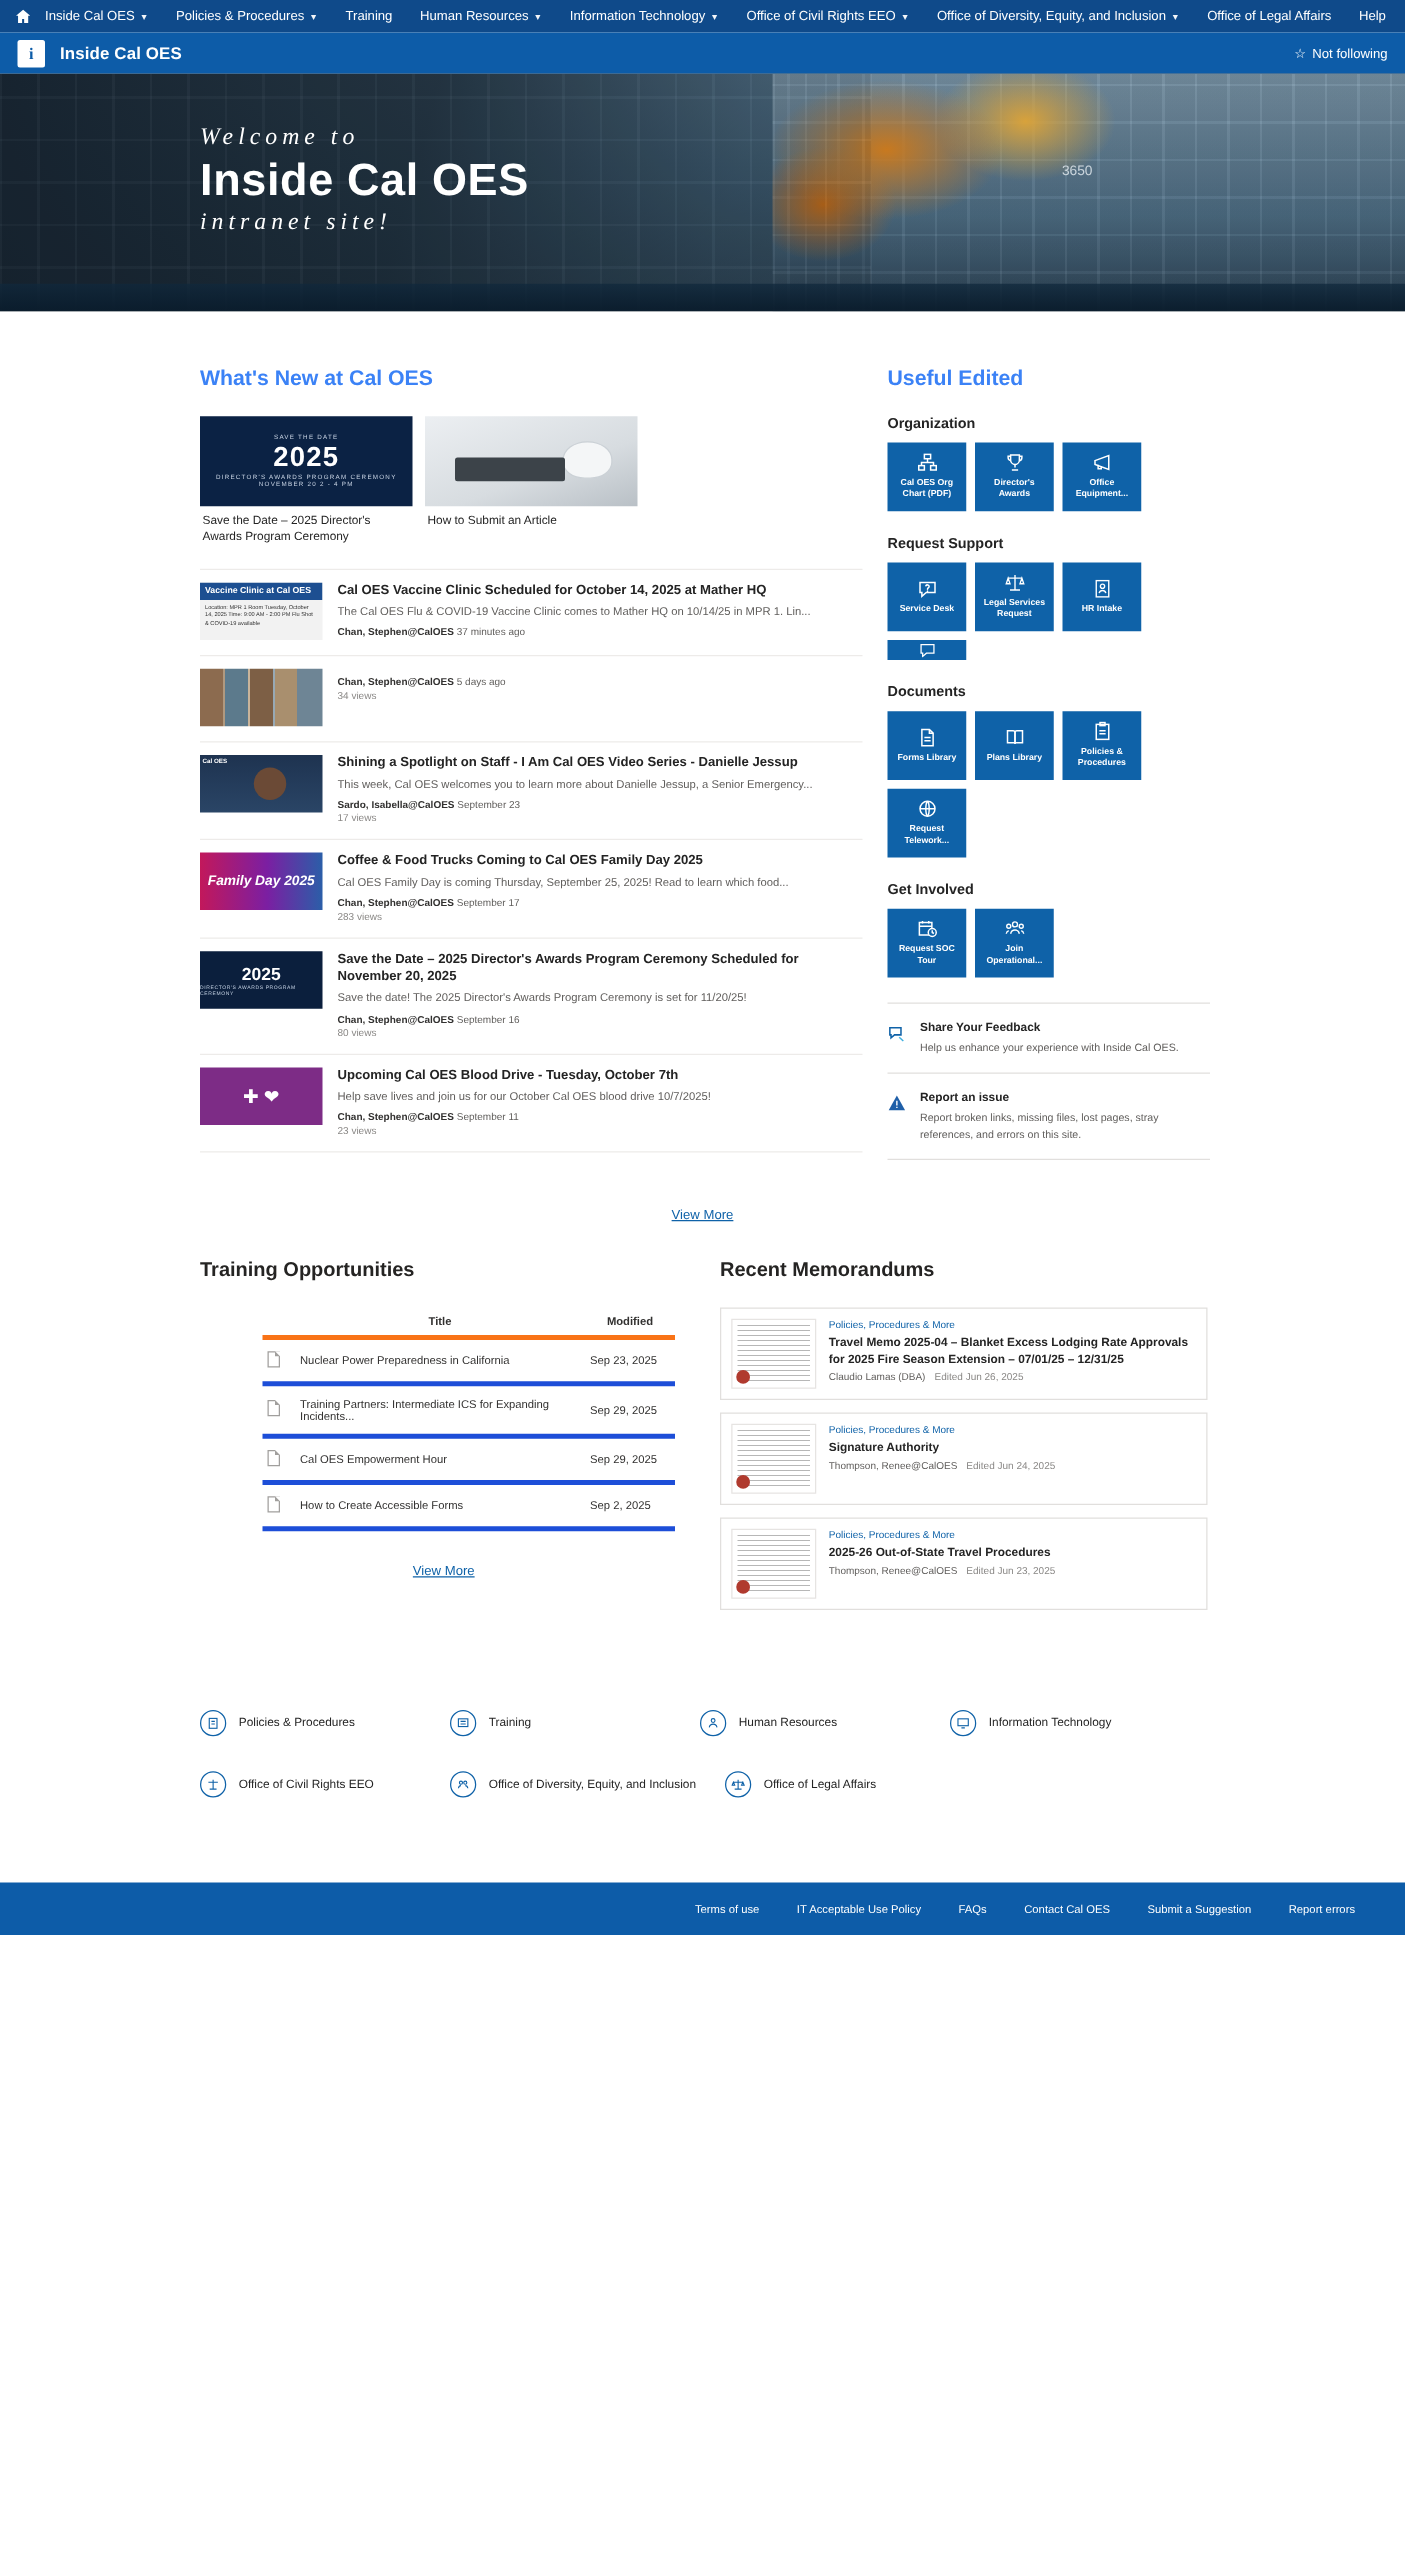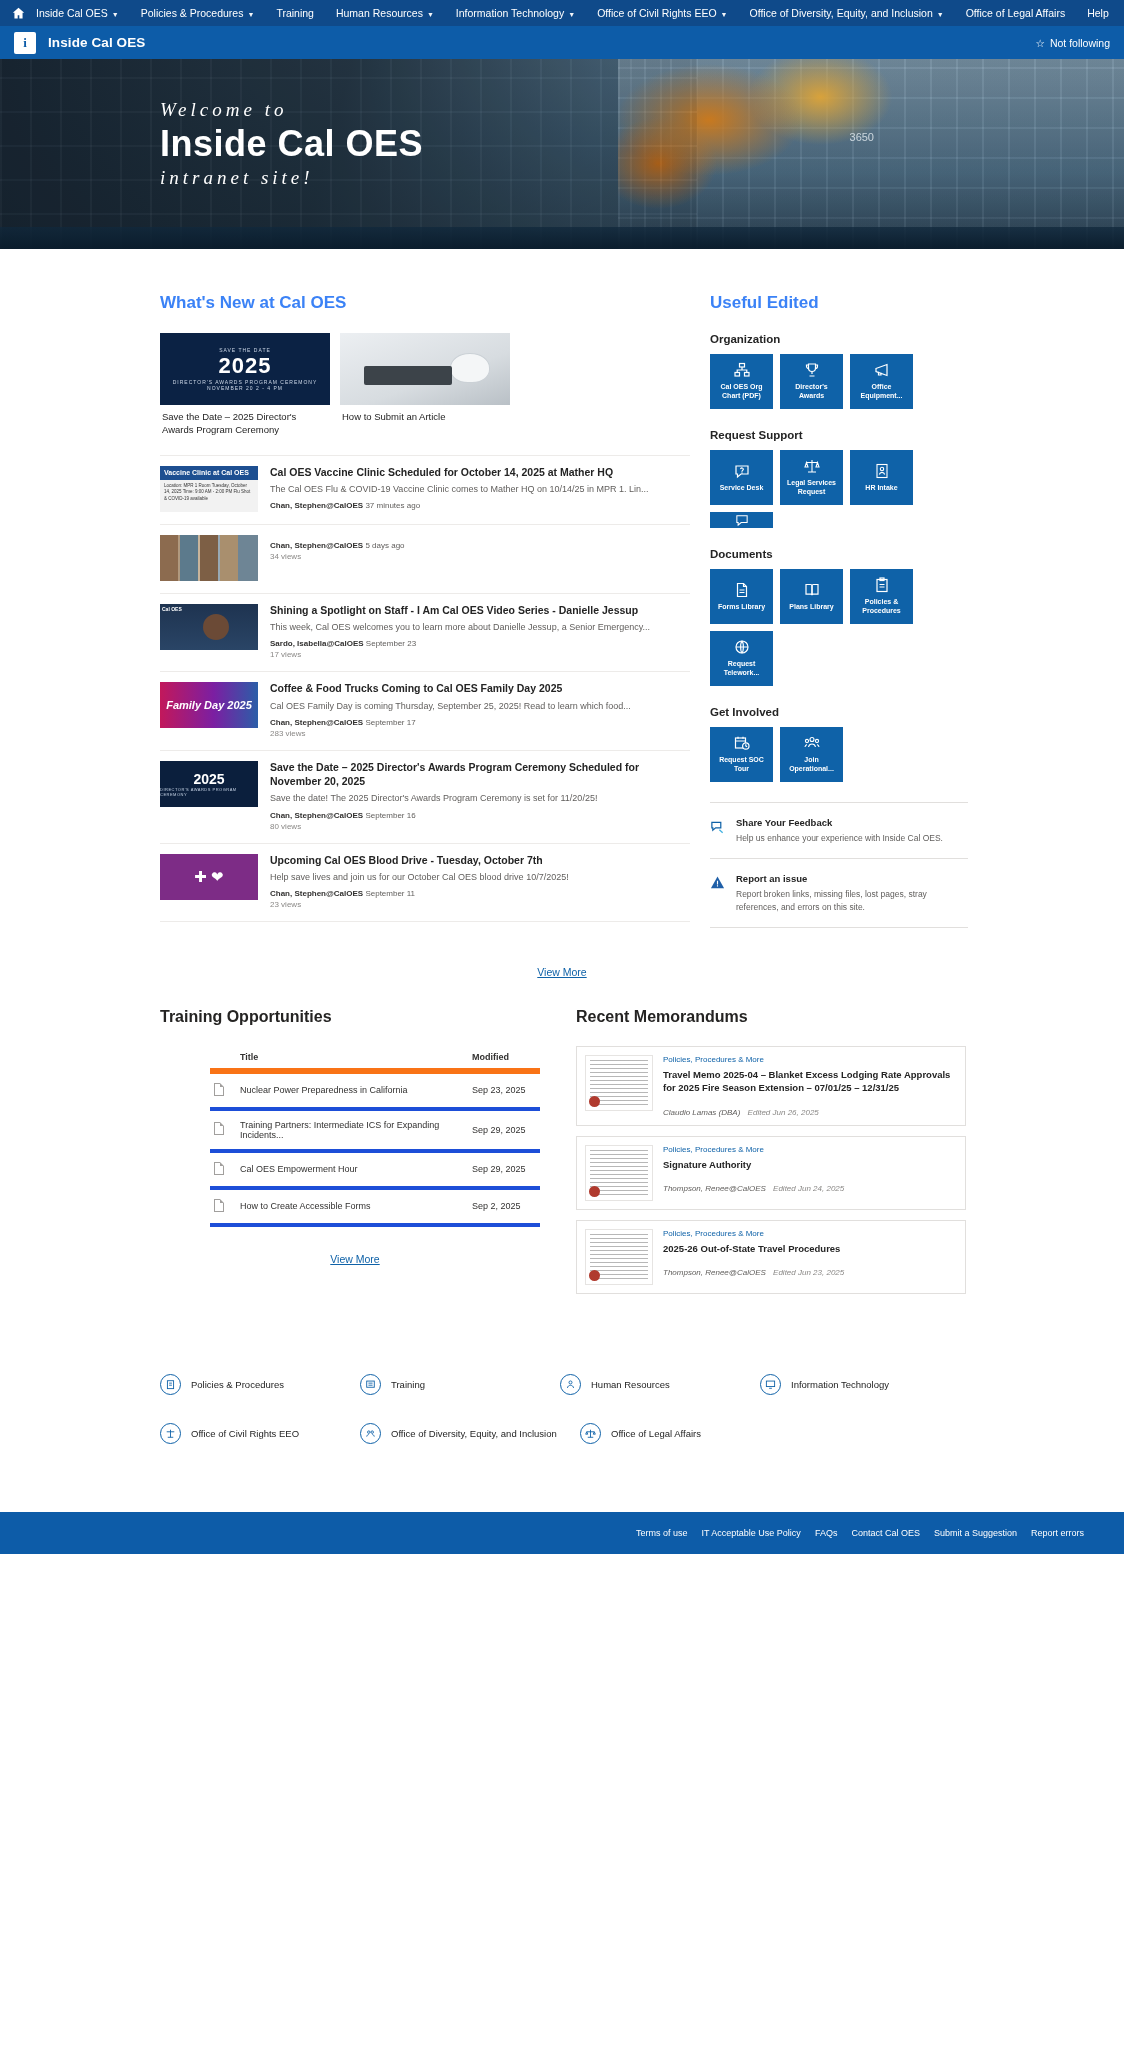--- a/index.html
+++ b/index.html
@@ -192,22 +192,22 @@
   
   .lower {
     display:flex; gap:26px; padding:28px 140px 0 160px; align-items:flex-start;
   }
   .training-col { width:390px; }
   .memo-col { width:390px; }
   h3.lower-h { font-size:16px; font-weight:bold; margin:0 0 20px 0; }
 
   table.tr-table { width:100%; border-collapse:collapse; margin-left:50px; width:330px; }
   table.tr-table th {
-    text-align:left; font-size:9px; color:#323130; font-weight:bold;
-    border-bottom:6px solid #f97316; padding:6px 4px;
+    text-align:center; font-size:9px; color:#323130; font-weight:bold;
+    border-bottom:4px solid #f97316; padding:6px 4px;
   }
   table.tr-table td {
     font-size:9px; color:#323130; padding:9px 4px; border-bottom:4px solid #1d4ed8;margin-top:24px;
   }
   td.c-icon { width:26px; }
   td.c-mod { width:72px; color:#323130; }
   .doc-ico { width:10px; height:13px; border:1px solid #a19f9d; display:inline-block; position:relative; background:#fff; }
   .doc-ico:after { content:""; position:absolute; right:-1px; top:-1px; border-width:0 4px 4px 0; border-style:solid; border-color:#fff #fff #a19f9d #a19f9d; }
   .tr-more { text-align:center; margin-top:22px; }
 
@@ -219,37 +219,37 @@
     position:relative; overflow:hidden;
   }
   .memo-thumb .lines {
     position:absolute; inset:4px;
     background:repeating-linear-gradient(180deg,#7c7c7c 0 1px, rgba(0,0,0,0) 1px 4px);
     opacity:.55;
   }
   .memo-thumb .seal { position:absolute; left:3px; bottom:3px; width:11px; height:11px; border-radius:50%; background:#b03a2e; }
   .memo-cat { font-size:8px; color:#0f62a8; }
   .memo-title { font-size:9.5px; font-weight:bold; color:#242424; margin-top:5px; line-height:1.35; }
-  .memo-meta { font-size:8px; color:#605e5c; margin-top:13px;font-style:italic; }
+  .memo-meta { font-size:8px; color:#605e5c; margin-top:2px; }
   .memo-meta .edited { color:#8a8886; margin-left:5px; }
 
   
   .quick-links {
     display:flex; flex-wrap:wrap; padding:70px 140px 40px 160px; gap:0;
   }
   .ql { display:flex; align-items:center; gap:10px; width:200px; margin-bottom:28px; font-size:9.5px; color:#242424; }
   .ql.wide { width:220px; }
   .ql-circle {
     width:21px; height:21px; border-radius:50%; border:1px solid #0f62a8;
     display:flex; align-items:center; justify-content:center; color:#0f62a8; flex:0 0 21px;
   }
 
   .site-footer {
     height:42px; background:#0d5ca8; display:flex; align-items:center; justify-content:flex-end;
-    gap:14px; padding:0 40px; color:#fff; font-size:9px;
+    gap:30px; padding:0 40px; color:#fff; font-size:9px;
   }
   .site-footer span { white-space:nowrap; }
 </style>
 </head>
 <body>
 
 <div class="suite-nav">
   <div class="suite-home">
     <svg width="13" height="13" viewBox="0 0 16 16" fill="#ffffff">
         <path d="M8 1L1 7h2v7h4V10h2v4h4V7h2L8 1z"></path>

